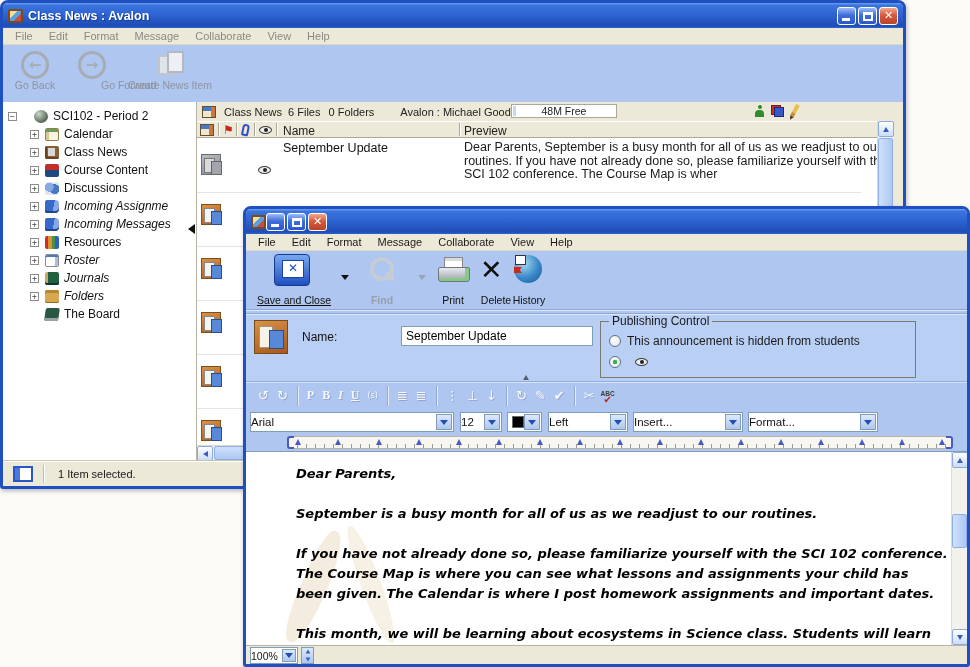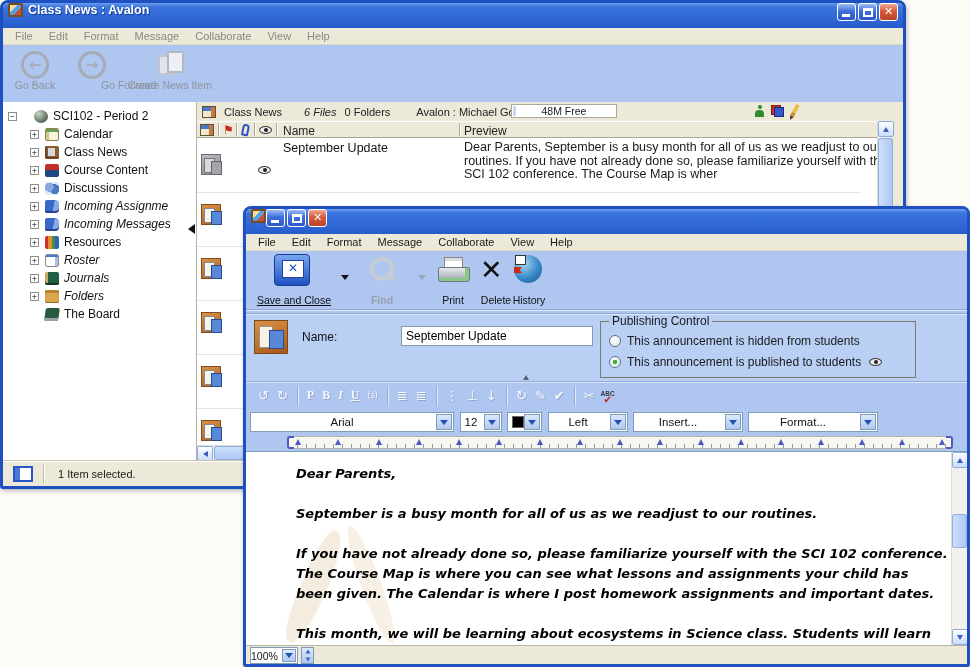--- a/index.html
+++ b/index.html
@@ -2,21 +2,21 @@
 <html><head>
 <meta charset="utf-8">
 <style>
   * { margin:0; padding:0; box-sizing:border-box; }
   html,body { width:970px; height:667px; overflow:hidden; }
   body { font-family:"Liberation Sans", sans-serif; background:#FCFBF6; position:relative; }
   .abs { position:absolute; }
 
   
   .win { position:absolute; border:3px solid #1E50C0; border-radius:8px 8px 3px 3px; background:#ECE9D8; overflow:hidden; box-shadow:1px 2px 4px rgba(60,60,90,.35); }
-  .titlebar { position:absolute; left:0; top:0; right:0; height:40px; background:linear-gradient(180deg,#6C9EF0 0%,#3A74DC 10%,#2E64D4 45%,#1E4CB4 92%,#2E64D4 100%); display:flex; padding:0 5px; }
+  .titlebar { position:absolute; left:0; top:0; right:0; height:25px; background:linear-gradient(180deg,#6C9EF0 0%,#3A74DC 10%,#2E64D4 45%,#1E4CB4 92%,#2E64D4 100%); display:flex; align-items:center; padding:0 5px; }
   .title-text { color:#fff; font-weight:bold; font-size:12.5px; margin-left:5px; text-shadow:1px 1px 1px #123A8C; white-space:nowrap; flex:1; }
   .fcicon { width:15px; height:14px; border:2px solid #7A4A20; background:linear-gradient(135deg,#F0E0A0 0 35%,#58A0E0 35% 65%,#C85040 65%); border-radius:2px; flex:0 0 auto; }
   .winbtns { display:flex; gap:2px; }
   .tbtn { width:19px; height:18px; border:1px solid #FFFFFF; border-radius:3px; background:linear-gradient(180deg,#9CBCF8,#3E6ED8 45%,#2C58C8); color:#fff; font:bold 11px/16px "DejaVu Sans",sans-serif; text-align:center; position:relative; }
   .tbtn.close { background:linear-gradient(180deg,#F0A890,#D85A3C 45%,#B84428); }
   .tbtn .minbar { position:absolute; left:4px; bottom:3px; width:8px; height:3px; background:#fff; }
   .tbtn .maxbox { position:absolute; left:4px; top:4px; width:10px; height:9px; border:2px solid #fff; border-top-width:3px; }
   .menubar { position:absolute; left:0; right:0; height:17px; background:#ECE9D8; border-bottom:1px solid #DCD8C4; font-size:11px; display:flex; align-items:center; padding-left:4px; }
   .menubar span { padding:0 8px; }
   .menu-dim span { color:#8A8A80; }
@@ -111,21 +111,21 @@
   
   .fmtbar { display:flex; align-items:center; padding-left:8px; border-top:1px solid #93ACDC; box-shadow:inset 0 1px 0 #D8E4FA; }
   .fg { font-family:"DejaVu Sans",sans-serif; font-size:13px; color:#F6F8FC; text-shadow:1px 1px 0 #93A6CF; padding:0 4px; }
   .fg.ltr { font-family:"Liberation Serif",serif; font-weight:bold; font-size:12px; }
   .fsep { width:1px; height:20px; background:#96A9D2; box-shadow:1px 0 0 #E4ECFA; margin:0 5px; }
   .abcblk { display:inline-block; width:18px; text-align:center; line-height:6px; padding-top:2px; }
   .abcblk .abc { font-size:6.5px; font-weight:bold; color:#3A3A3A; letter-spacing:0; display:block; text-shadow:none; }
   .abcblk .chk { font-family:"DejaVu Sans",sans-serif; font-size:10px; color:#C81E14; display:block; text-shadow:none; }
 
   
-  .xpsel { position:absolute; height:20px; background:#fff; border:1px solid #7F9DB9; font-size:11.5px; color:#111; padding:3px 20px 0 0; white-space:nowrap; overflow:hidden;text-align:center; }
+  .xpsel { position:absolute; height:20px; background:#fff; border:1px solid #7F9DB9; font-size:11.5px; color:#111; padding:3px 20px 0 0; white-space:nowrap; overflow:hidden; }
   .xpsel .dd { position:absolute; right:1px; top:1px; bottom:1px; width:16px; background:linear-gradient(180deg,#DCE9FC,#AFC7EF); border:1px solid #7F9DB9; display:flex; align-items:center; justify-content:center; }
   .swatch { position:absolute; left:4px; top:3px; width:12px; height:12px; background:#000; border:1px solid #666; }
 
   
   .ruler { position:absolute; background:#F7F6F1; border:1px solid #B8B4A4; height:13px;
            background-image:repeating-linear-gradient(90deg, transparent 0 8px, #9A9A92 8px 9px); background-size:100% 4px; background-position:0 bottom; background-repeat:no-repeat; }
   .rmarks { position:absolute; left:6px; right:6px; top:2px; display:flex; justify-content:space-between; }
   .rmark { width:0; height:0; border-left:3px solid transparent; border-right:3px solid transparent; border-bottom:6px solid #4A58C8; }
   .rbrk { position:absolute; top:-1px; width:7px; height:13px; border:2px solid #4A58C8; }
   .rbrk.l { border-right:none; border-radius:3px 0 0 3px; }
@@ -256,21 +256,21 @@
       <span class="ticon ic-board"></span>
       <span>The Board</span>
     </div>
     <span class="collapse-tri" style="left:185px;top:122px;"></span>
   </div>
 
   <div class="abs" style="left:194px;top:99px;width:696px;height:358px;background:#fff;">
     <div class="listhdr" style="left:0;top:0;right:0;height:19px;">
       <span class="miniwin" style="margin:0 8px 0 5px;"></span>
       <span>Class News</span>
-      <span style="margin-left:22px;font-style:italic;">6 Files</span>
+      <span style="margin-left:6px;">6 Files</span>
       <span style="margin-left:8px;">0 Folders</span>
       <span style="margin-left:26px;">Avalon : Michael Goodman</span>
       <span class="freebox" style="left:314px;top:2px;width:106px;">48M Free</span>
       <span class="pers" style="position:absolute;left:558px;top:3px;"></span>
       <span class="twosq" style="position:absolute;left:574px;top:3px;"></span>
       <span class="pencil" style="position:absolute;left:596px;top:2px;"></span>
     </div>
     <div class="colhdr" style="left:0;top:19px;right:0;height:17px;">
       <span class="miniwin" style="position:absolute;left:3px;top:2px;"></span>
       <span class="colsep" style="left:21px;"></span>
@@ -370,21 +370,20 @@
     <span style="position:absolute;left:56px;top:16px;font-size:12px;color:#111;">Name:</span>
     <input class="xpinput" style="left: 155px; top: 12px; width: 192px; height: 20px;" value="September Update">
     <fieldset class="pc" style="left:354px;top:0px;width:316px;height:64px;">
       <legend>Publishing Control</legend>
       <div class="radio-row">
         <span class="radio"></span>
         <span>This announcement is hidden from students</span>
       </div>
       <div class="radio-row">
         <span class="radio sel"></span>
-        <span>This announcement is published to students</span>
         <span class="eye" style="margin-left:8px;"></span>
       </div>
     </fieldset>
     <span class="tri-u" style="position:absolute;left:277px;bottom:1px;border-bottom-color:#55606E;"></span>
   </div>
 
   <div class="bluebar fmtbar" style="top:172px;height:28px;">
     <span class="fg">↺</span>
     <span class="fg">↻</span>
     <span class="fsep"></span>

